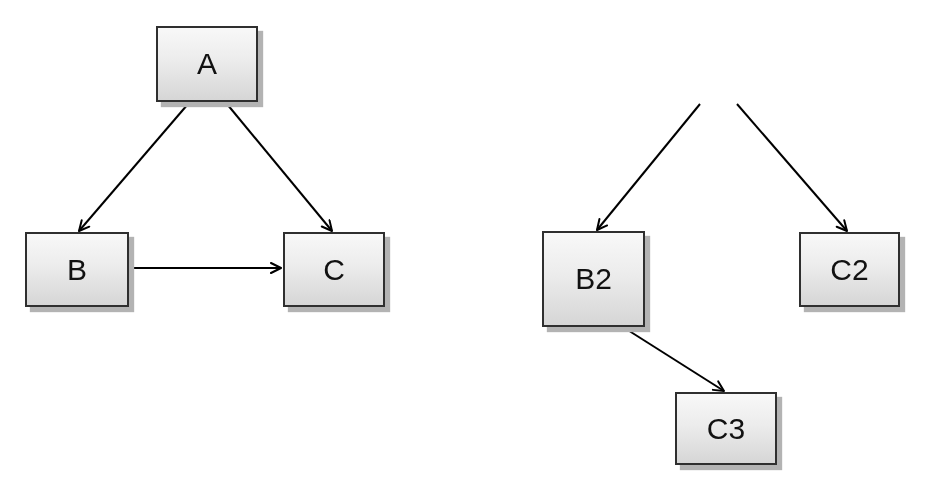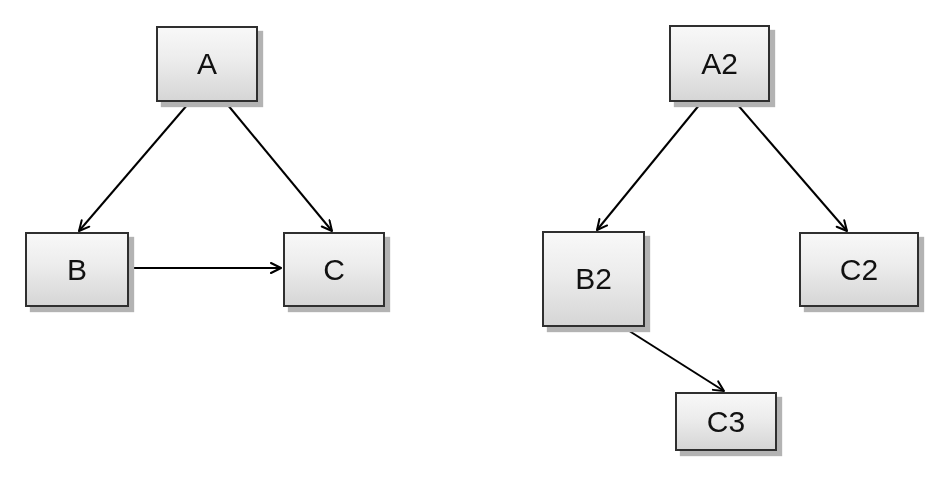--- a/index.html
+++ b/index.html
@@ -74,26 +74,23 @@
   <div id="node-layer">
       <div class="node" style="left: 156px; top: 26px; width: 102px; height: 76px;">
         <span class="node-label">A</span>
       </div>
       <div class="node" style="left: 25px; top: 232px; width: 104px; height: 75px;">
         <span class="node-label">B</span>
       </div>
       <div class="node" style="left: 283px; top: 232px; width: 102px; height: 75px;">
         <span class="node-label">C</span>
       </div>
-      <div class="node" style="left: 669px; top: 25px; width: 101px; height: 77px;">
-        <span class="node-label">A2</span>
-      </div>
       <div class="node" style="left: 542px; top: 231px; width: 103px; height: 96px;">
         <span class="node-label">B2</span>
       </div>
-      <div class="node" style="left: 799px; top: 232px; width: 120px; height: 75px;">
+      <div class="node" style="left: 799px; top: 232px; width: 101px; height: 75px;">
         <span class="node-label">C2</span>
       </div>
-      <div class="node" style="left: 675px; top: 392px; width: 102px; height: 59px; justify-content: center;">
+      <div class="node" style="left: 675px; top: 392px; width: 102px; height: 73px; justify-content: center;">
         <span class="node-label">C3</span>
       </div>
     </div>
 </div>
 
 </body></html>

